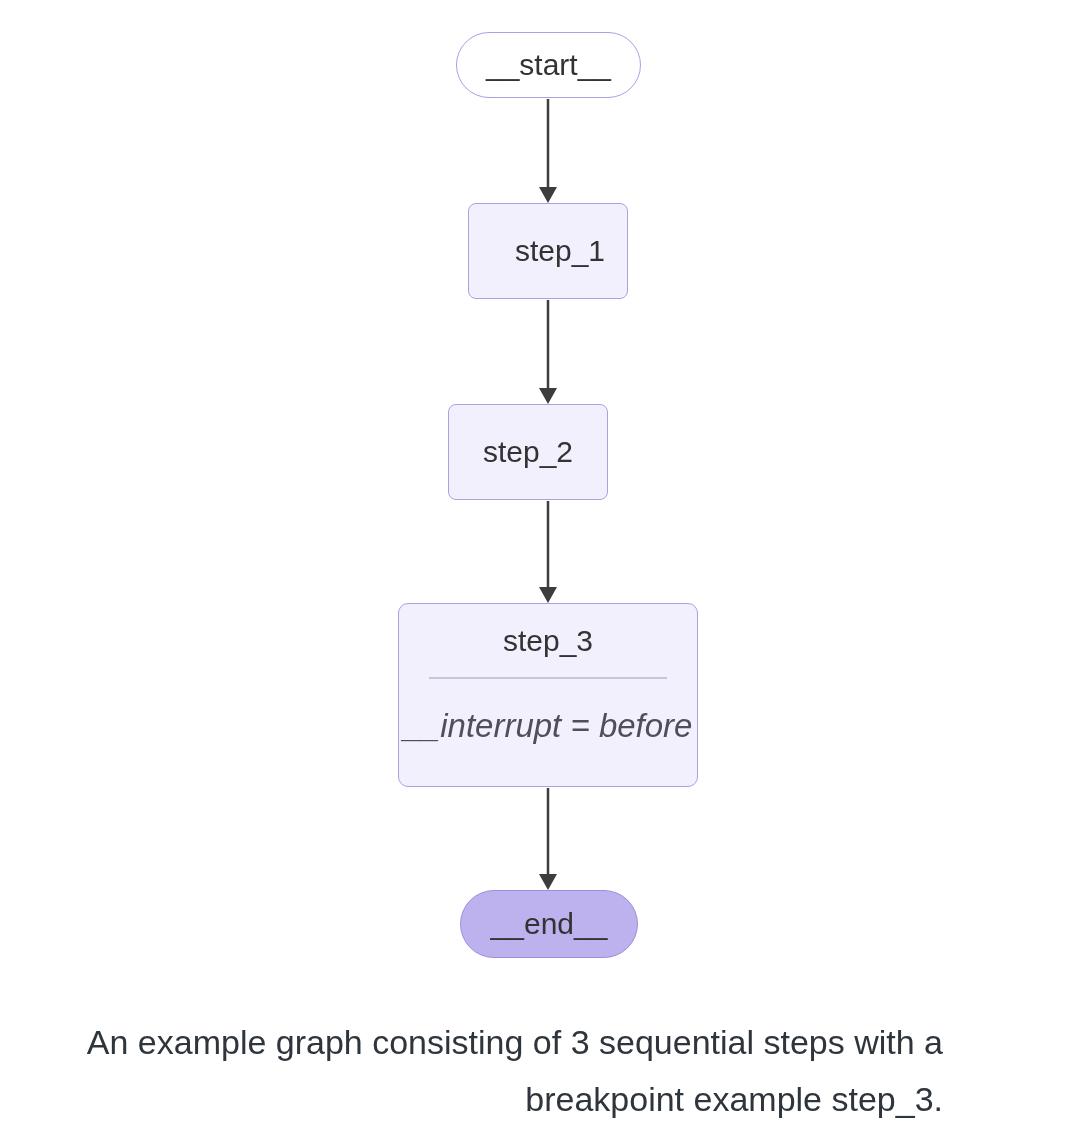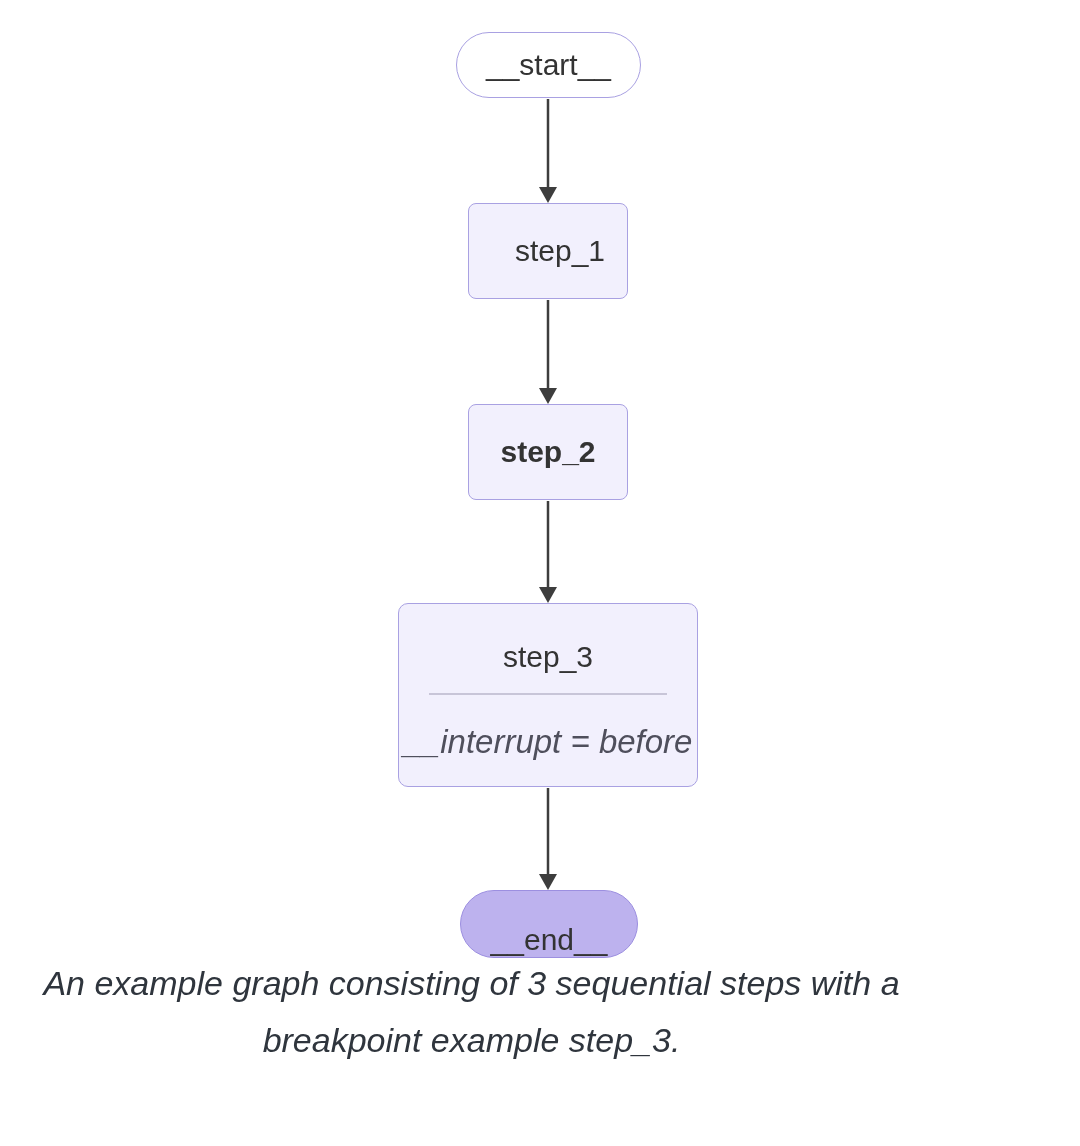--- a/index.html
+++ b/index.html
@@ -40,56 +40,54 @@
     background: var(--start-fill, #ffffff);
     border: 1.5px solid var(--node-border, #a9a1e2);
   }
   .node-box {
     width: 160px; height: 96px;
     border-radius: 8px;
     background: var(--node-fill, #f2f0fd);
     border: 1.5px solid var(--node-border, #a9a1e2);
   }
   .node-step-1 { left: 468px; top: 203px; padding-left: 24px; }
-  .node-step-2 { left: 468px; top: 404px; font-weight: bold; }
+  .node-step-2 { left: 448px; top: 404px; }
   .node-box-large {
     left: 398px; top: 603px;
     width: 300px; height: 184px;
     border-radius: 10px;
     background: var(--node-fill, #f2f0fd);
     border: 1.5px solid var(--node-border, #a9a1e2);
     flex-direction: column;
     justify-content: flex-start;
   }
-  .node-title { margin-top: 36px; text-align: center; }
+  .node-title { margin-top: 20px; text-align: center; }
   .node-divider {
     width: 238px; height: 1.5px;
     background: var(--divider, #c8c5d8);
     margin-top: 19px;
   }
   .node-subtitle {
     margin-top: 28px;
     font-style: italic;
     font-size: 33px;
     color: var(--subtitle, #4f4f5c);
   }
   .node-pill-end {
     left: 460px; top: 890px;
     width: 178px; height: 68px;
     border-radius: 34px;
     background: var(--end-fill, #bdb2ee);
     border: 1.5px solid var(--end-border, #9c8fe0);
-    align-items: flex-end;
   }
   .caption {
     position: absolute;
-    left: 0; top: 955px;
+    left: 0; top: 1014px;
     width: 100%;
-    text-align: center;
-    font-style: italic;
+    text-align: right;
     font-size: 34px;
     line-height: 57px;
     color: var(--caption, #2f353d);
   }
   .caption-line { display: block; }
 </style>
 </head>
 <body style="--background: #ffffff; --node-fill: #f2f0fd; --node-border: #a9a1e2; --start-fill: #ffffff; --end-fill: #bdb2ee; --end-border: #9c8fe0; --divider: #c8c5d8; --text: #333333; --subtitle: #4f4f5c; --arrow: #3d3d3d; --caption: #2f353d;">
 
 <div class="canvas">

